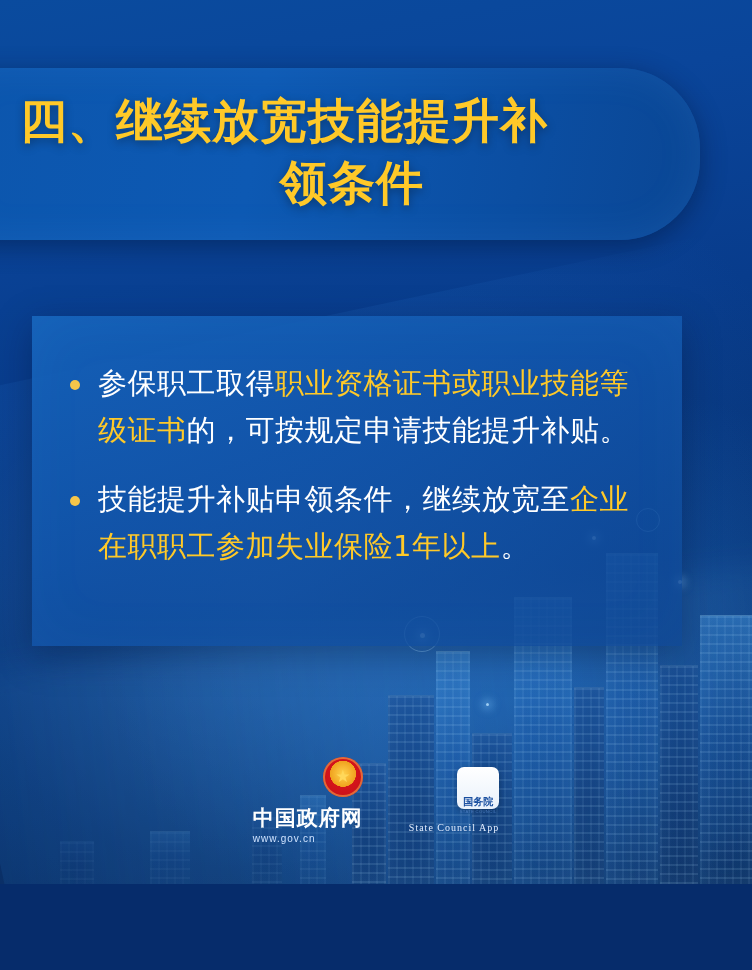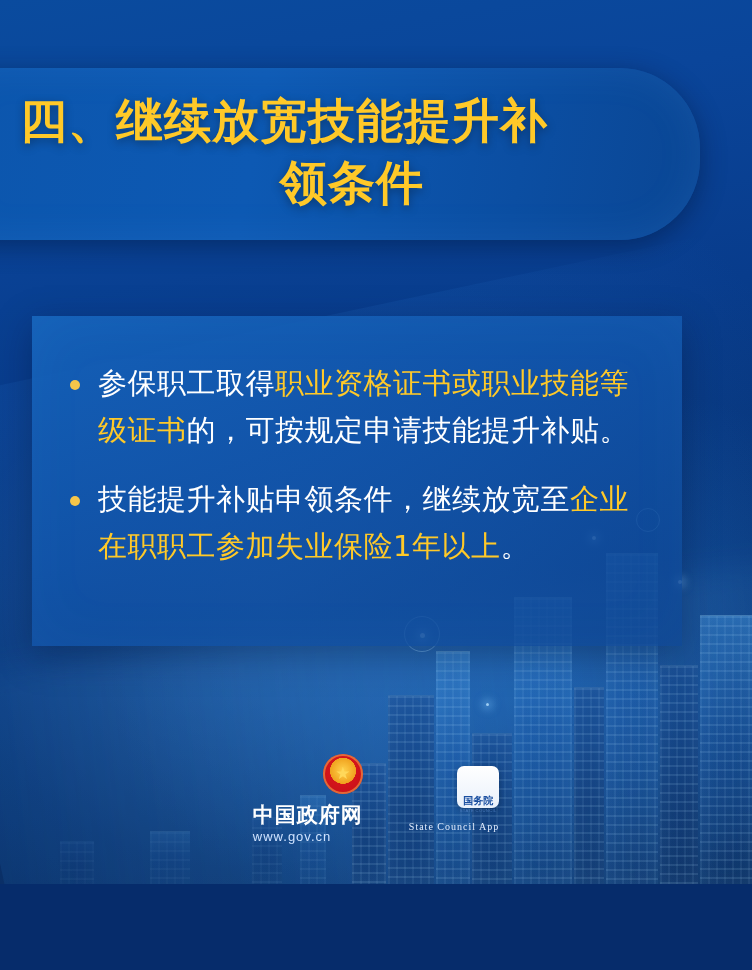--- a/index.html
+++ b/index.html
@@ -193,21 +193,21 @@
   .brand-txt { display: flex; flex-direction: column; line-height: 1.1; }
   .brand-cn {
     color: #ffffff;
     font-size: 21px;
     font-weight: bold;
     letter-spacing: 1px;
     font-family: "DejaVu Sans", "Liberation Sans", sans-serif;
   }
   .brand-en {
     color: #cfe3ff;
-    font-size: 13px;
+    font-size: 10px;
     letter-spacing: 1px;
     margin-top: 3px;
     font-family: "Liberation Sans", sans-serif;
   }
   .app-badge {
     width: 42px;
     height: 42px;
     border-radius: 7px;
     background: linear-gradient(180deg, #ffffff 0%, #e9f1fb 100%);
     display: flex;

